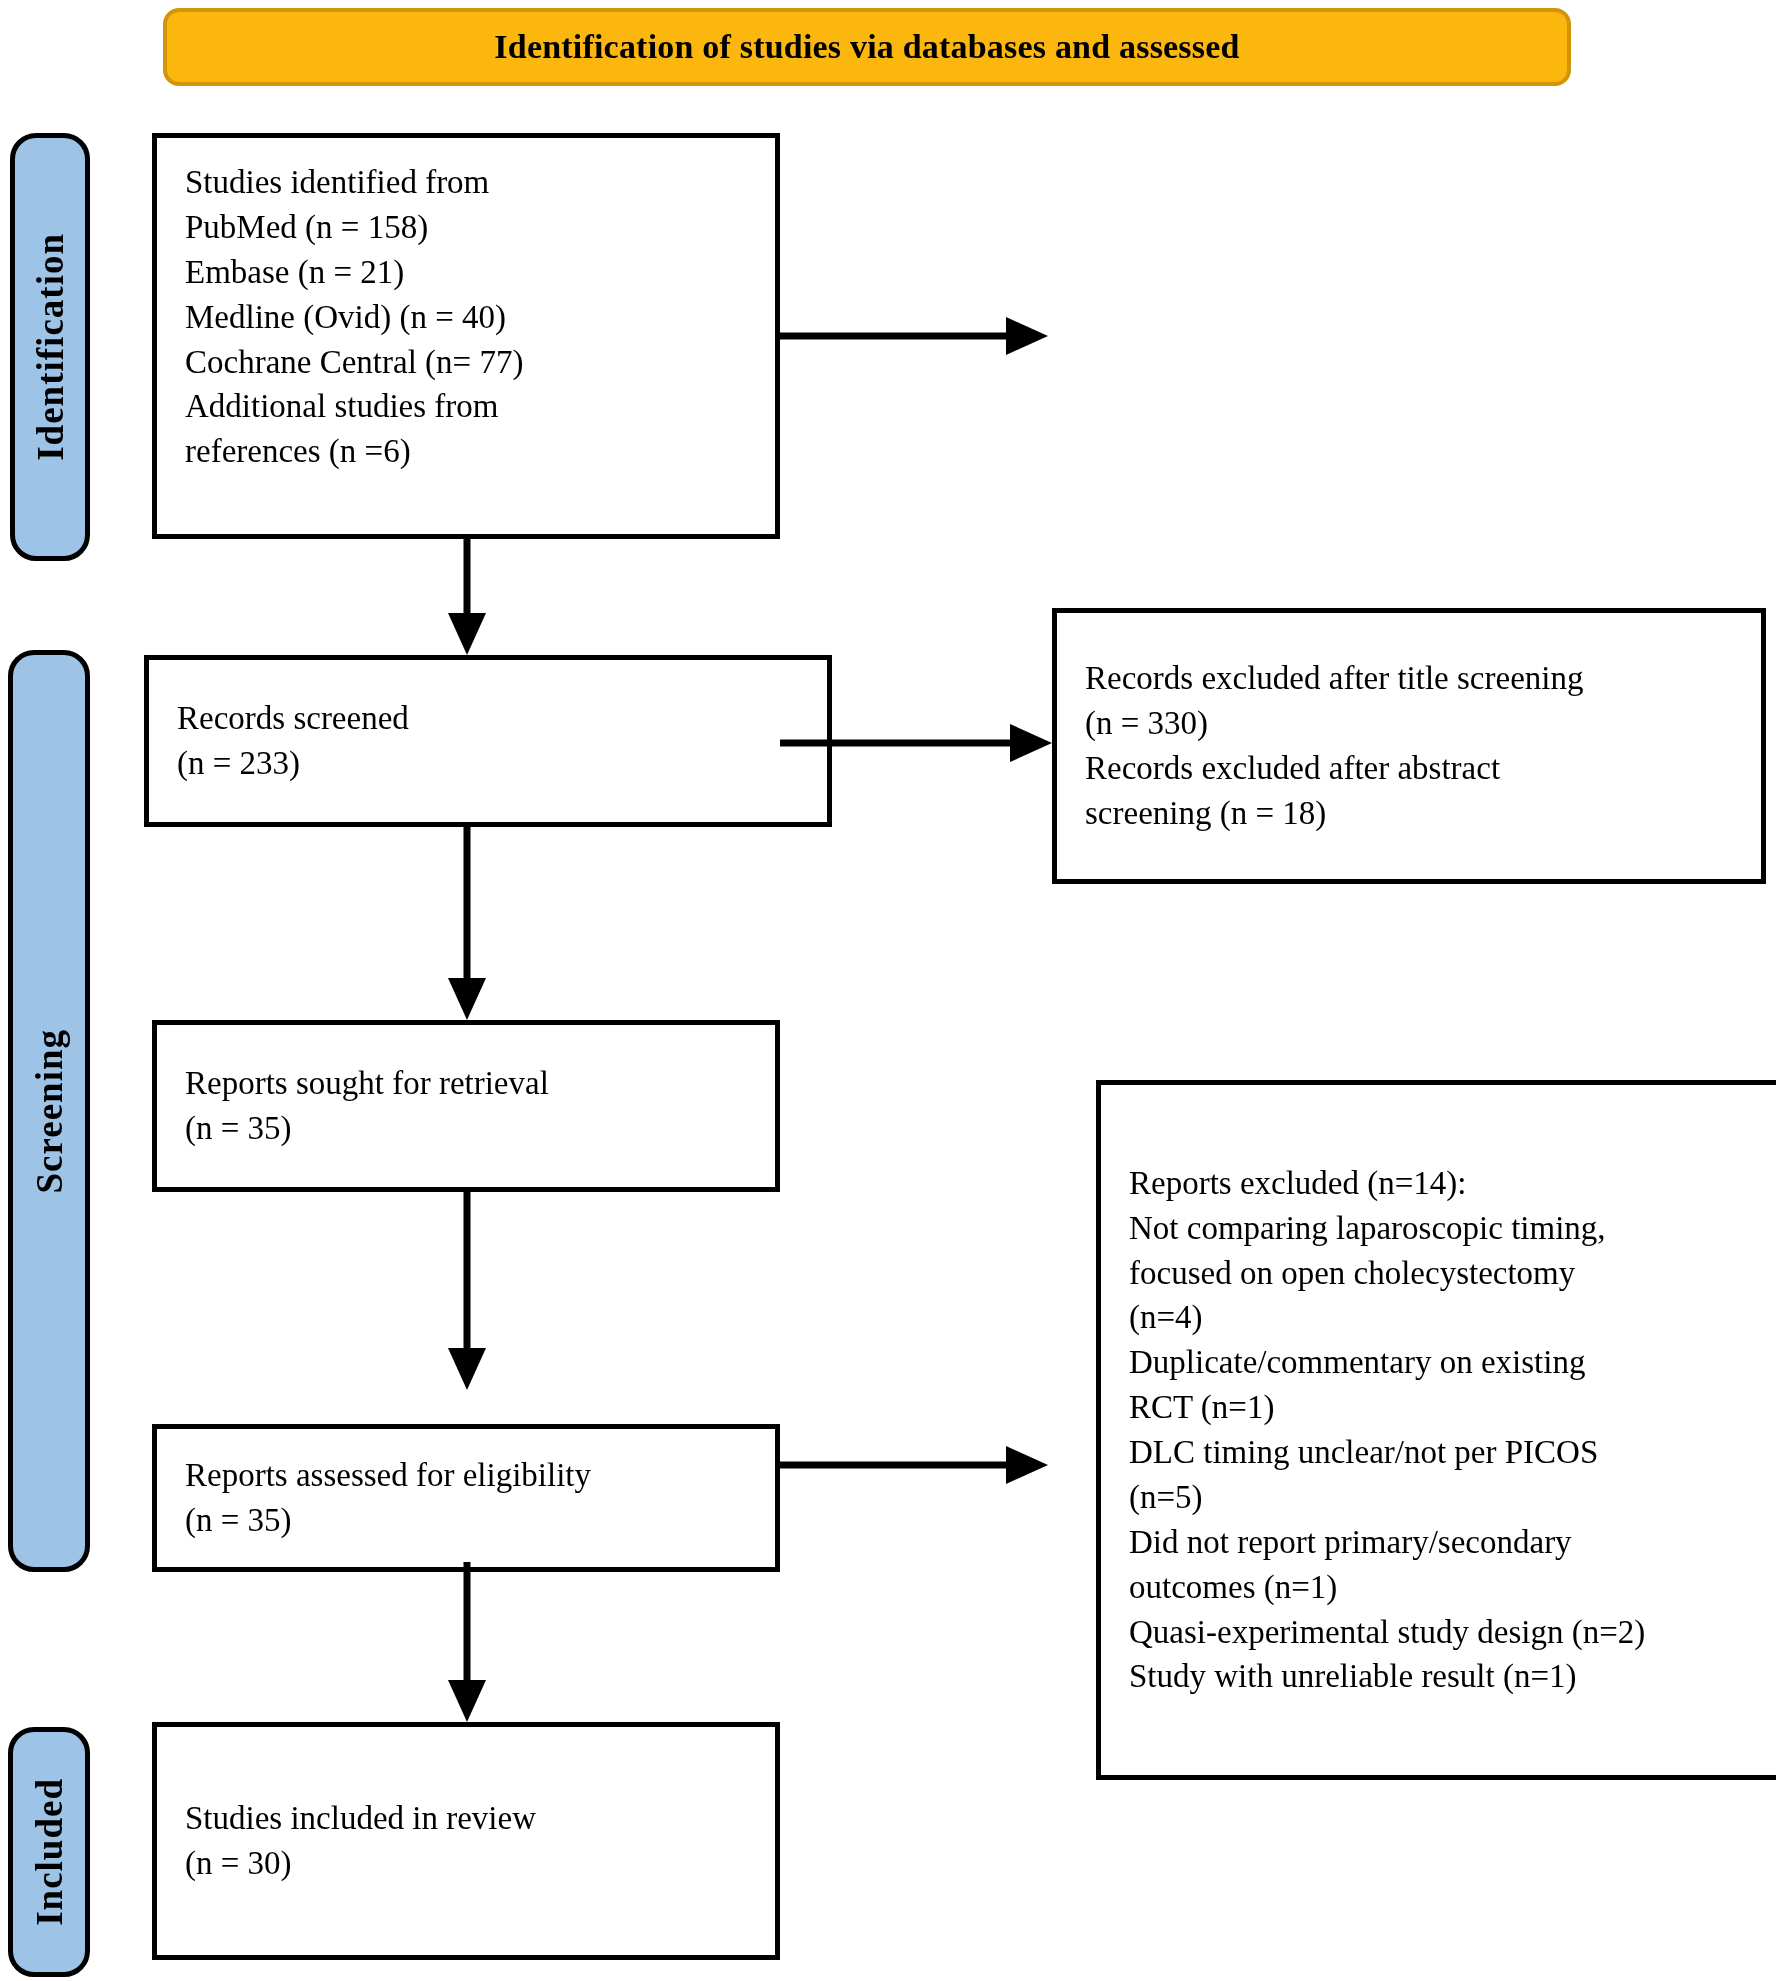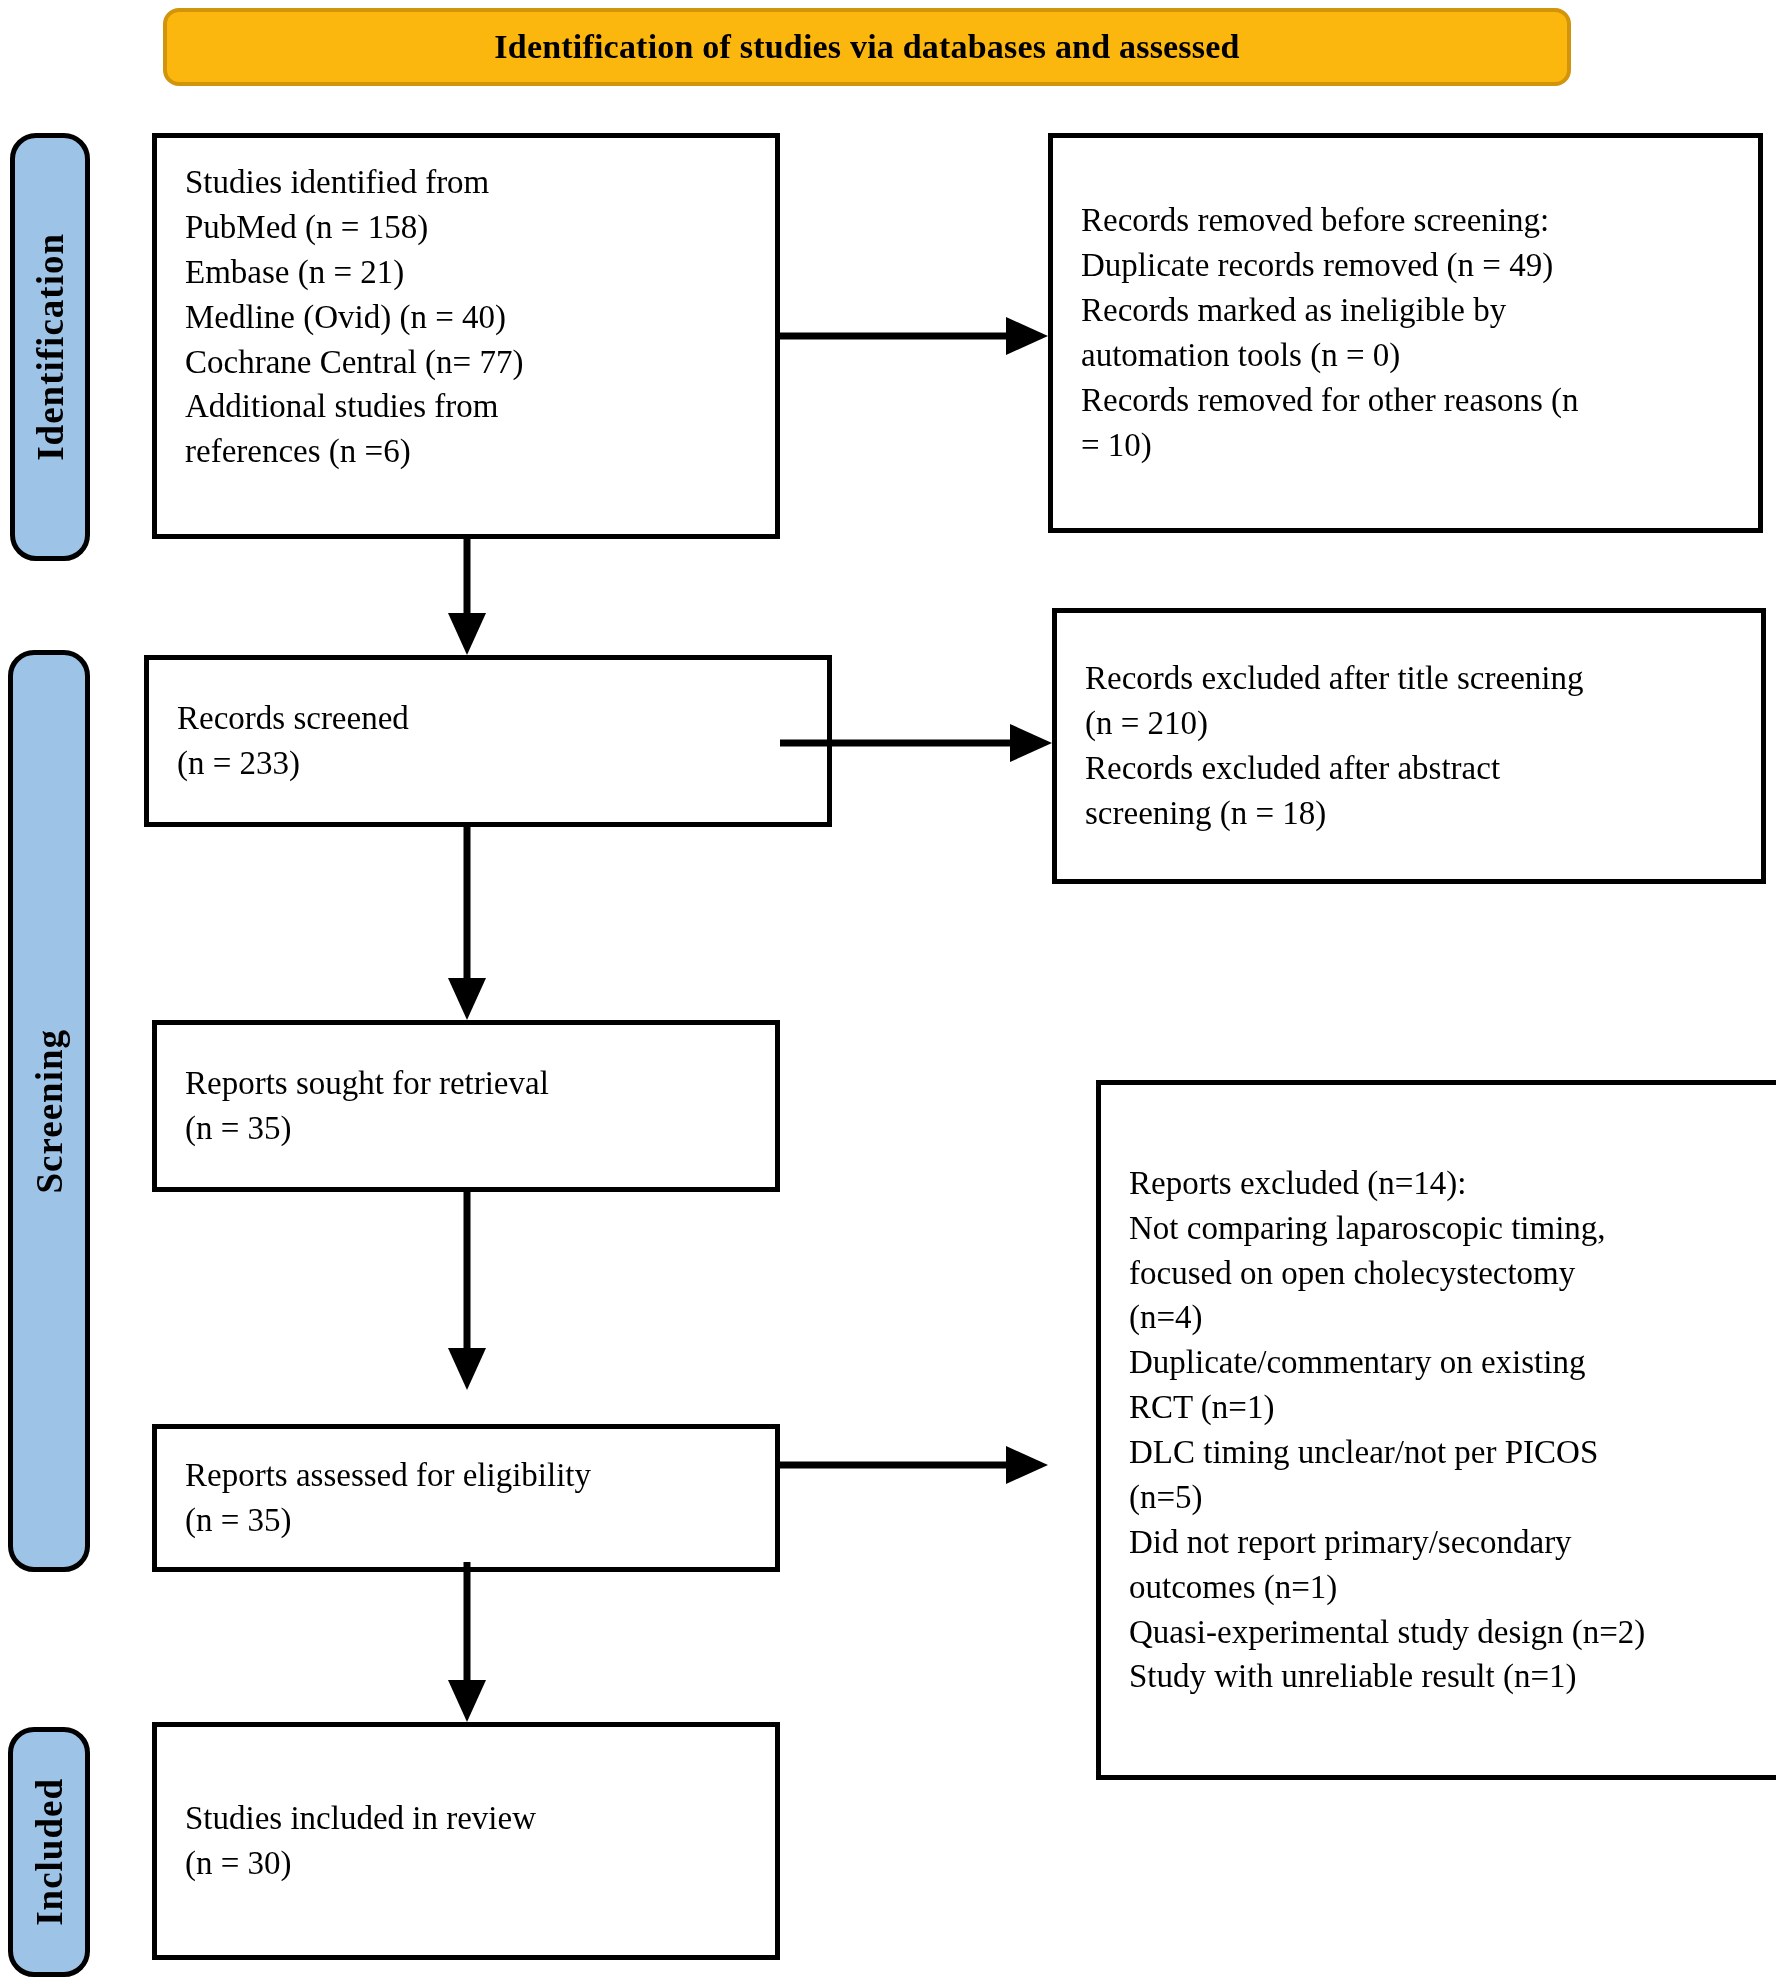--- a/index.html
+++ b/index.html
@@ -106,37 +106,29 @@
   <div class="flowbox box-identified">
     <div class="flowbox-text">Studies identified from
 PubMed (n = 158)
 Embase (n = 21)
 Medline (Ovid) (n = 40)
 Cochrane Central (n= 77)
 Additional studies from
 references (n =6)</div>
   </div>
 
-  <div class="flowbox box-removed">
-    <div class="flowbox-text">Records removed before screening:
-Duplicate records removed (n = 49)
-Records marked as ineligible by
-automation tools (n = 0)
-Records removed for other reasons (n
-= 10)</div>
-  </div>
 
   <div class="flowbox box-screened">
     <div class="flowbox-text">Records screened
 (n = 233)</div>
   </div>
 
   <div class="flowbox box-excluded-screens">
     <div class="flowbox-text">Records excluded after title screening
-(n = 210)
+(n = 330)
 Records excluded after abstract
 screening (n = 18)</div>
   </div>
 
   <div class="flowbox box-sought">
     <div class="flowbox-text">Reports sought for retrieval
 (n = 35)</div>
   </div>
 
   <div class="flowbox box-assessed">

